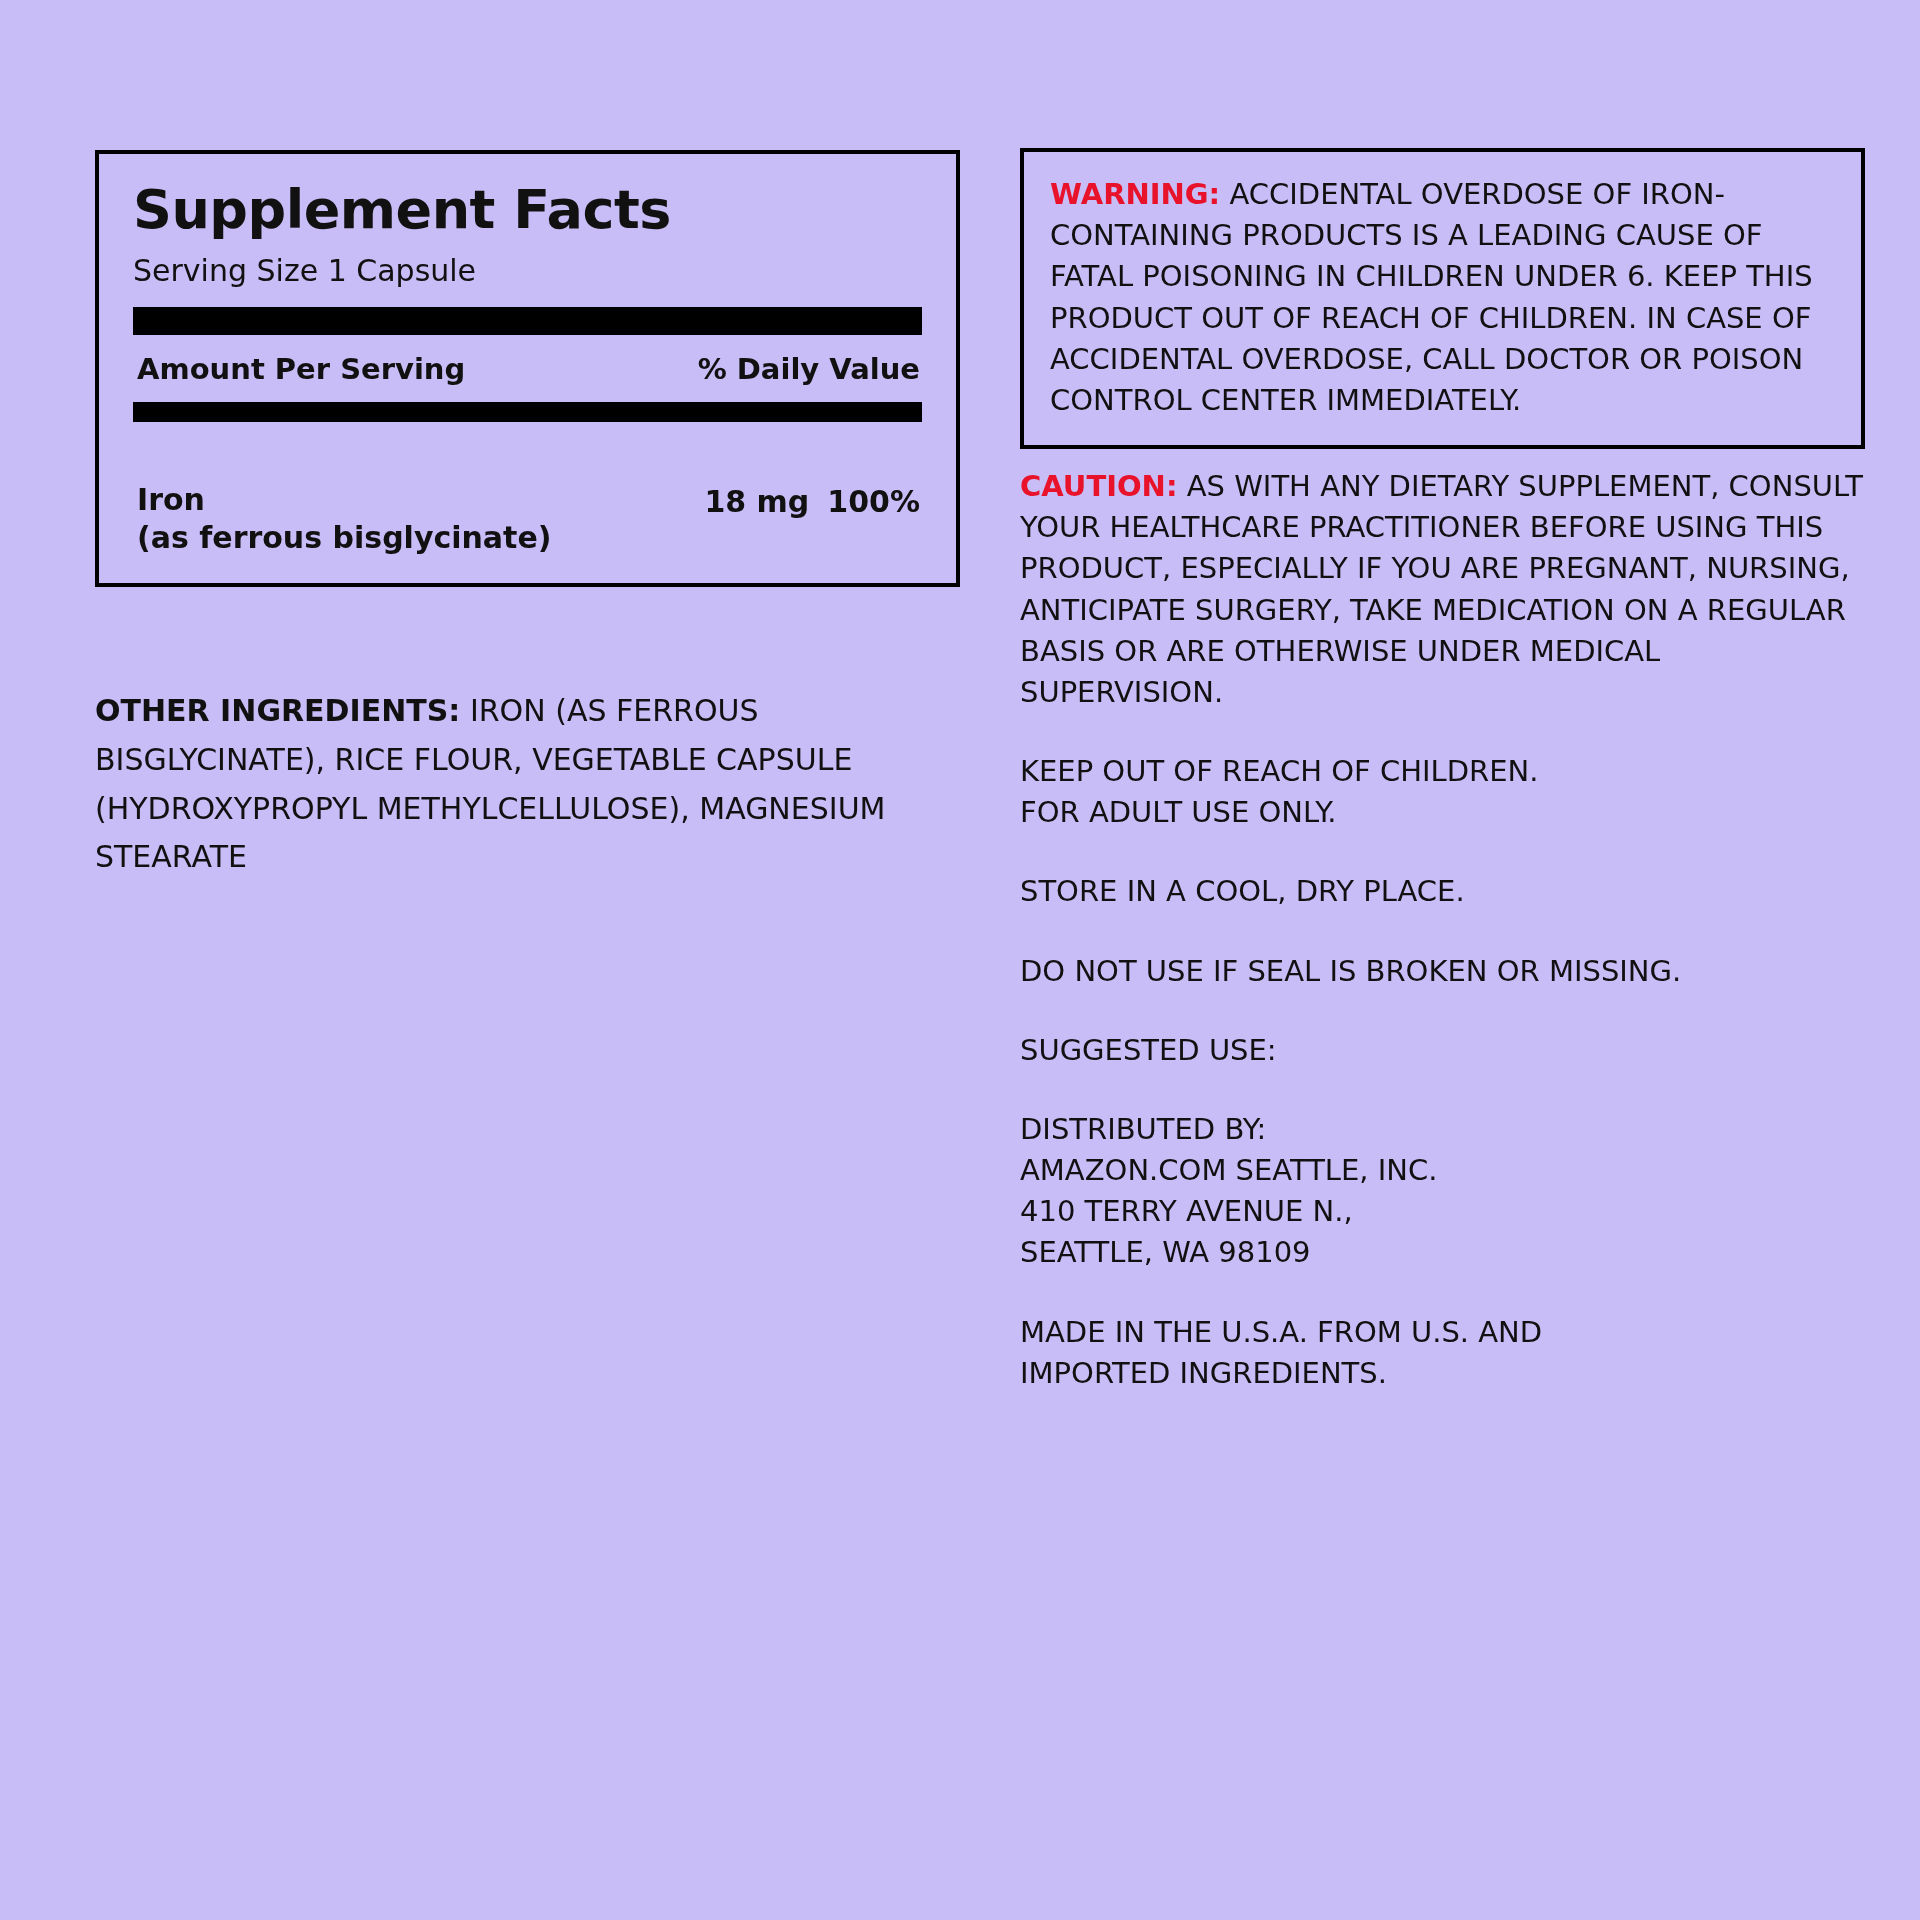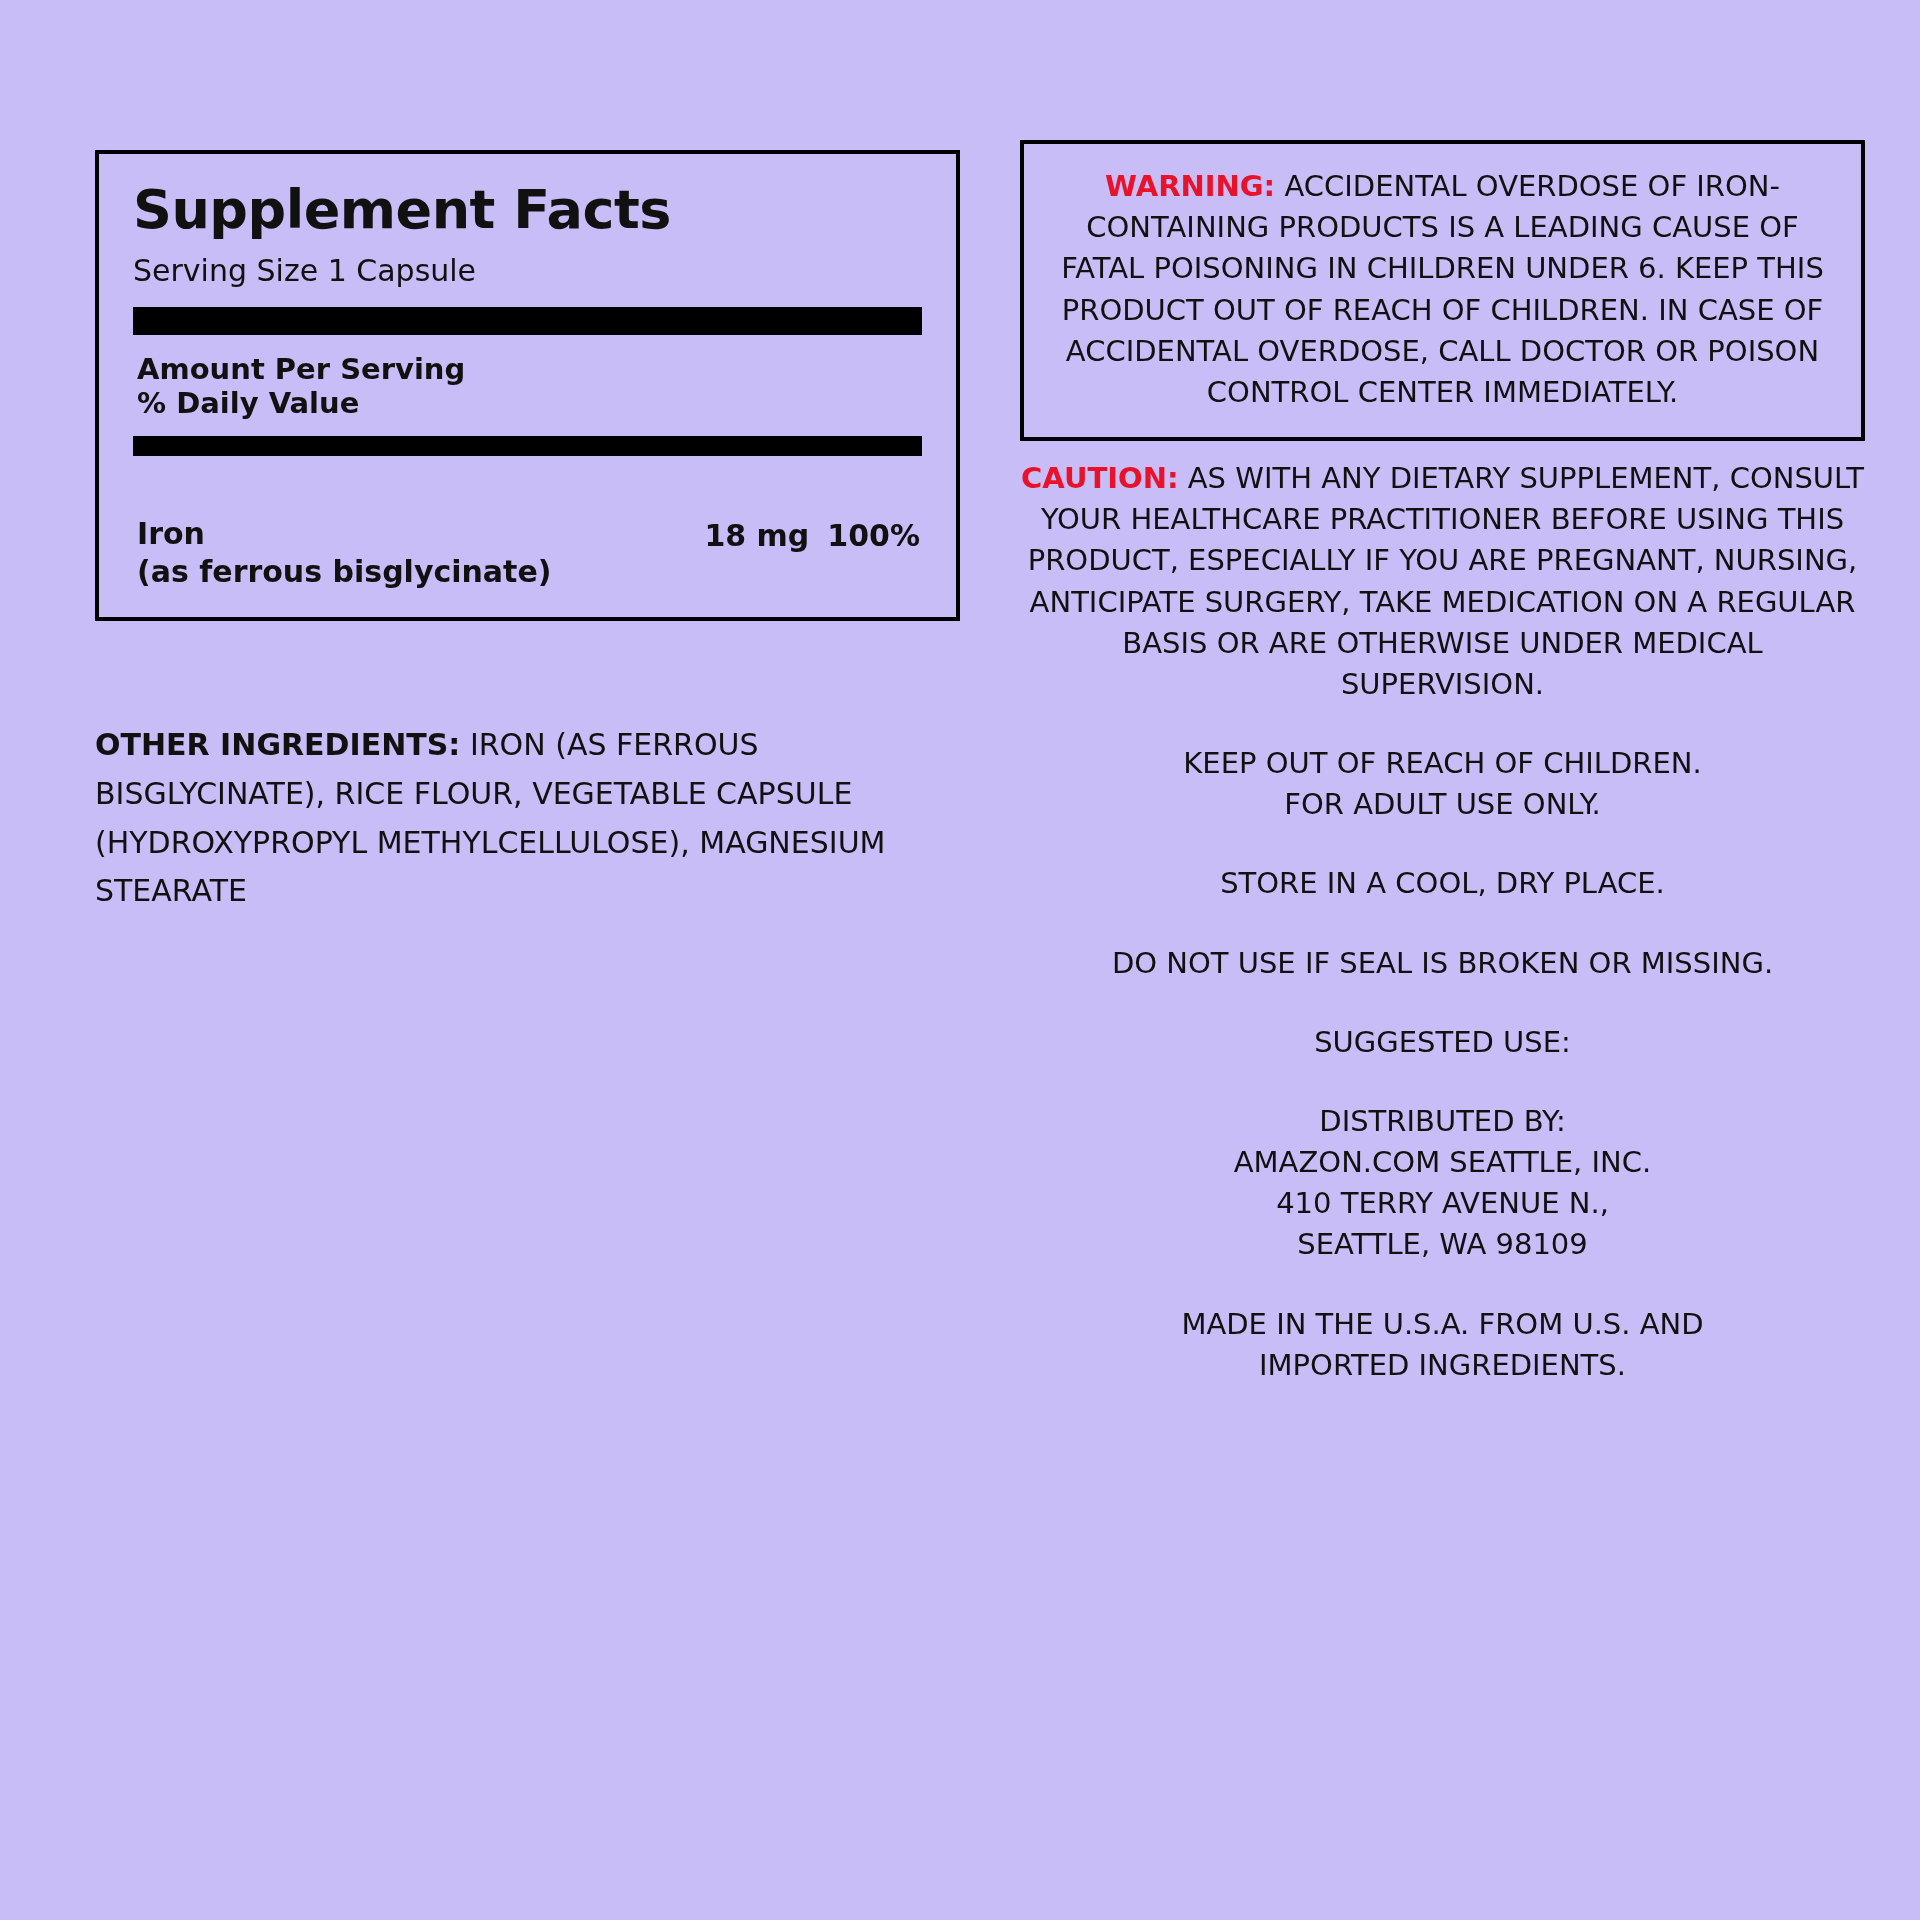--- a/index.html
+++ b/index.html
@@ -22,23 +22,22 @@
   }
   .col-left {
     position: absolute;
     left: 95px;
     top: 150px;
     width: 865px;
   }
   .col-right {
     position: absolute;
     left: 1020px;
-    top: 140px;
+    top: 148px;
     width: 845px;
-    text-align: center;
   }
 
   
   .sf-panel {
     border: 4px solid #000;
     background: transparent;
     padding: 22px 34px 26px 34px;
     box-sizing: border-box;
   }
   .sf-title {
@@ -59,21 +58,20 @@
     background: #000;
     margin: 0 0 0 0;
   }
   .sf-row-head {
     display: flex;
     justify-content: space-between;
     align-items: baseline;
     font-size: 29px;
     font-weight: 700;
     padding: 17px 2px 16px 4px;
-    flex-direction: column;
   }
   .rule-thick2 {
     height: 20px;
     background: #000;
   }
   .sf-nutrient {
     display: flex;
     justify-content: space-between;
     align-items: flex-start;
     padding: 18px 2px 0 4px;

